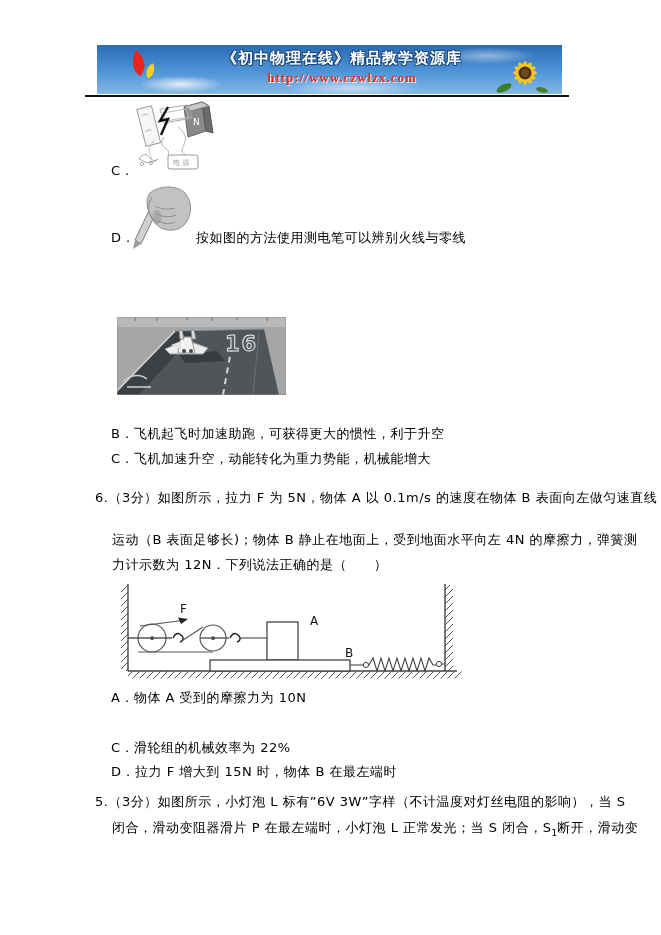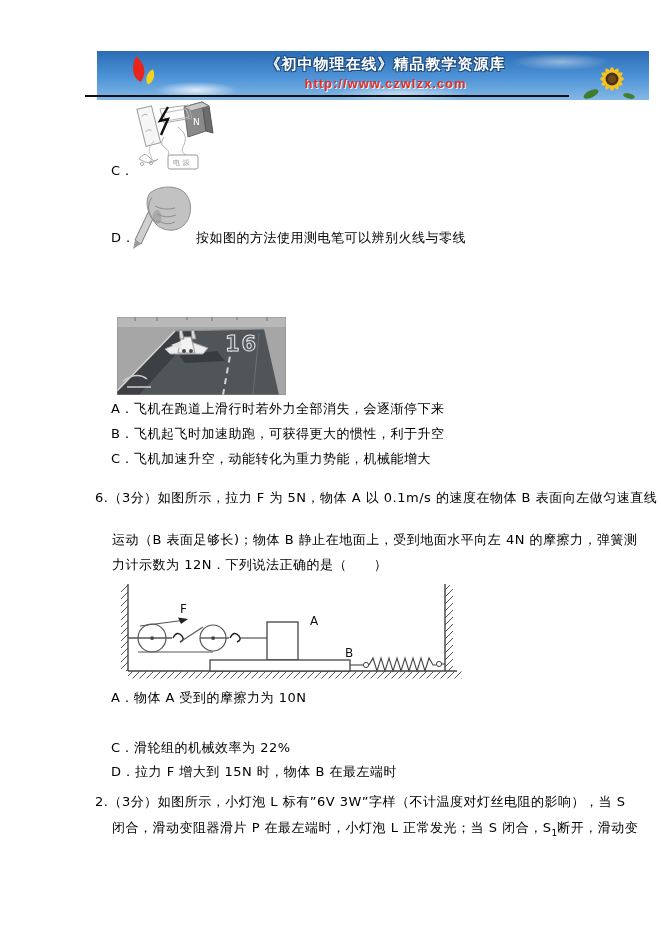--- a/index.html
+++ b/index.html
@@ -1,29 +1,29 @@
 <!DOCTYPE html>
 <html><head>
 <meta charset="utf-8">
 <style>
   html,body{margin:0;padding:0;background:#fff;}
   .page{position:relative;width:661px;height:935px;background:#ffffff;overflow:hidden;
         font-family:"DejaVu Sans",sans-serif;color:#000;}
   .t{position:absolute;font-size:13px;line-height:16px;letter-spacing:.5px;white-space:nowrap;color:#000;}
-  .banner{position:absolute;left:97px;top:51px;width:552px;height:49px;overflow:hidden;
+  .banner{position:absolute;left:97px;top:45px;width:465px;height:49px;overflow:hidden;
     background:
       radial-gradient(60px 12px at 18% 80%, rgba(255,255,255,.8), rgba(255,255,255,0) 70%),
       radial-gradient(95px 14px at 55% 88%, rgba(255,255,255,.55), rgba(255,255,255,0) 70%),
       radial-gradient(70px 12px at 84% 22%, rgba(255,255,255,.45), rgba(255,255,255,0) 70%),
       linear-gradient(180deg,#2a6cb5 0%,#4f94d8 55%,#85b9e6 100%);}
   .banner-title{position:absolute;left:95px;right:70px;top:4px;text-align:center;color:#fff;
       font-weight:bold;font-size:15px;letter-spacing:1px;
       text-shadow:1px 1px 0 #1d4a7e,-1px -1px 0 #1d4a7e,1px -1px 0 #1d4a7e,-1px 1px 0 #1d4a7e;}
   .banner-url{position:absolute;left:95px;right:70px;top:25px;text-align:center;color:#e82c1e;
-      font-family:Liberation Sans, sans-serif;font-size:13px;font-weight:bold;letter-spacing:1px;
+      font-family:Liberation Serif, serif;font-size:13px;font-weight:bold;letter-spacing:1px;
       text-shadow:1px 1px 0 rgba(255,255,255,.85);}
   .rule{position:absolute;left:85px;top:95px;width:484px;height:2px;background:#101010;}
   .fig{position:absolute;}
   sub.s1{font-size:9px;letter-spacing:0;}
 </style>
 </head>
 <body>
 
 <div class="page">
 
@@ -106,21 +106,20 @@
       <polygon points="16,0 26,0 30,16 13,16" fill="#f2f2f2" stroke="#999"></polygon>
       <polygon points="14,-7 17,-7 19,2 15,2" fill="#dcdcdc" stroke="#888"></polygon>
       <polygon points="26,-7 29,-7 31,2 27,2" fill="#dcdcdc" stroke="#888"></polygon>
       <polygon points="6,8 16,4 16,12" fill="#e2e2e2"></polygon>
       <circle cx="19" cy="14" r="2" fill="#4a4a4a"></circle>
         <circle cx="26" cy="14" r="2" fill="#4a4a4a"></circle>
     </g>
     <rect width="169" height="78" fill="none" stroke="#8c8c8c"></rect>
   </svg>
 
-  <span class="t" style="left:111px;top:401px">A．飞机在跑道上滑行时若外力全部消失，会逐渐停下来</span>
   <span class="t" style="left:111px;top:426px">B．飞机起飞时加速助跑，可获得更大的惯性，利于升空</span>
   <span class="t" style="left:111px;top:451px">C．飞机加速升空，动能转化为重力势能，机械能增大</span>
 
   <span class="t" style="left:95px;top:490px">6.（3分）如图所示，拉力 F 为 5N，物体 A 以 0.1m/s 的速度在物体 B 表面向左做匀速直线</span>
   <span class="t" style="left:112px;top:532px">运动（B 表面足够长)；物体 B 静止在地面上，受到地面水平向左 4N 的摩擦力，弹簧测</span>
   <span class="t" style="left:112px;top:557px">力计示数为 12N．下列说法正确的是（　　）</span>
 
   <svg class="fig" style="left:116px;top:583px" width="346" height="100" viewBox="0 0 346 100">
     <defs>
       <pattern id="hatch" width="7" height="7" patternUnits="userSpaceOnUse">
@@ -153,18 +152,18 @@
     <circle cx="250" cy="82" r="2.6" fill="#fff" stroke="#444"></circle>
     <path d="M253,82 L257,75 L261,88 L265,75 L269,88 L273,75 L277,88 L281,75 L285,88 L289,75 L293,88 L297,75 L301,88 L305,75 L309,88 L313,75 L317,82 H320" stroke="#444" stroke-width="1.1" fill="none"></path>
     <circle cx="323" cy="81" r="2.6" fill="#fff" stroke="#444"></circle>
     <path d="M325.5,81 H329" stroke="#555" stroke-width="1.2"></path>
   </svg>
 
   <span class="t" style="left:111px;top:690px">A．物体 A 受到的摩擦力为 10N</span>
   <span class="t" style="left:111px;top:740px">C．滑轮组的机械效率为 22%</span>
   <span class="t" style="left:111px;top:764px">D．拉力 F 增大到 15N 时，物体 B 在最左端时</span>
 
-  <span class="t" style="left:95px;top:794px">2.（3分）如图所示，小灯泡 L 标有”6V 3W”字样（不计温度对灯丝电阻的影响），当 S</span>
+  <span class="t" style="left:95px;top:794px">5.（3分）如图所示，小灯泡 L 标有”6V 3W”字样（不计温度对灯丝电阻的影响），当 S</span>
   <div class="t" style="left:112px;top:820px">
     <span>闭合，滑动变阻器滑片 P 在最左端时，小灯泡 L 正常发光；当 S 闭合，S</span><sub class="s1">1</sub><span>断开，滑动变</span>
   </div>
 
 </div>
 
 </body></html>

